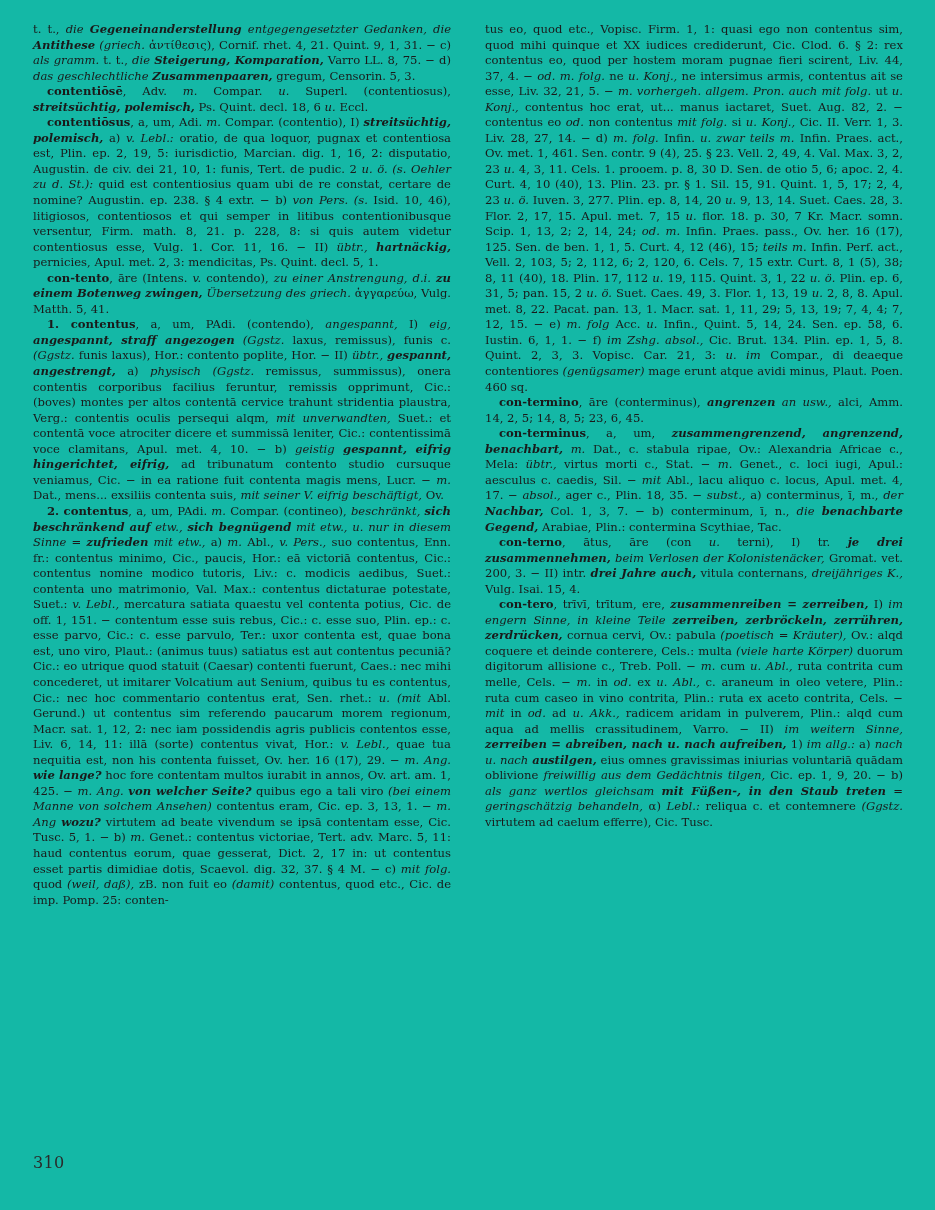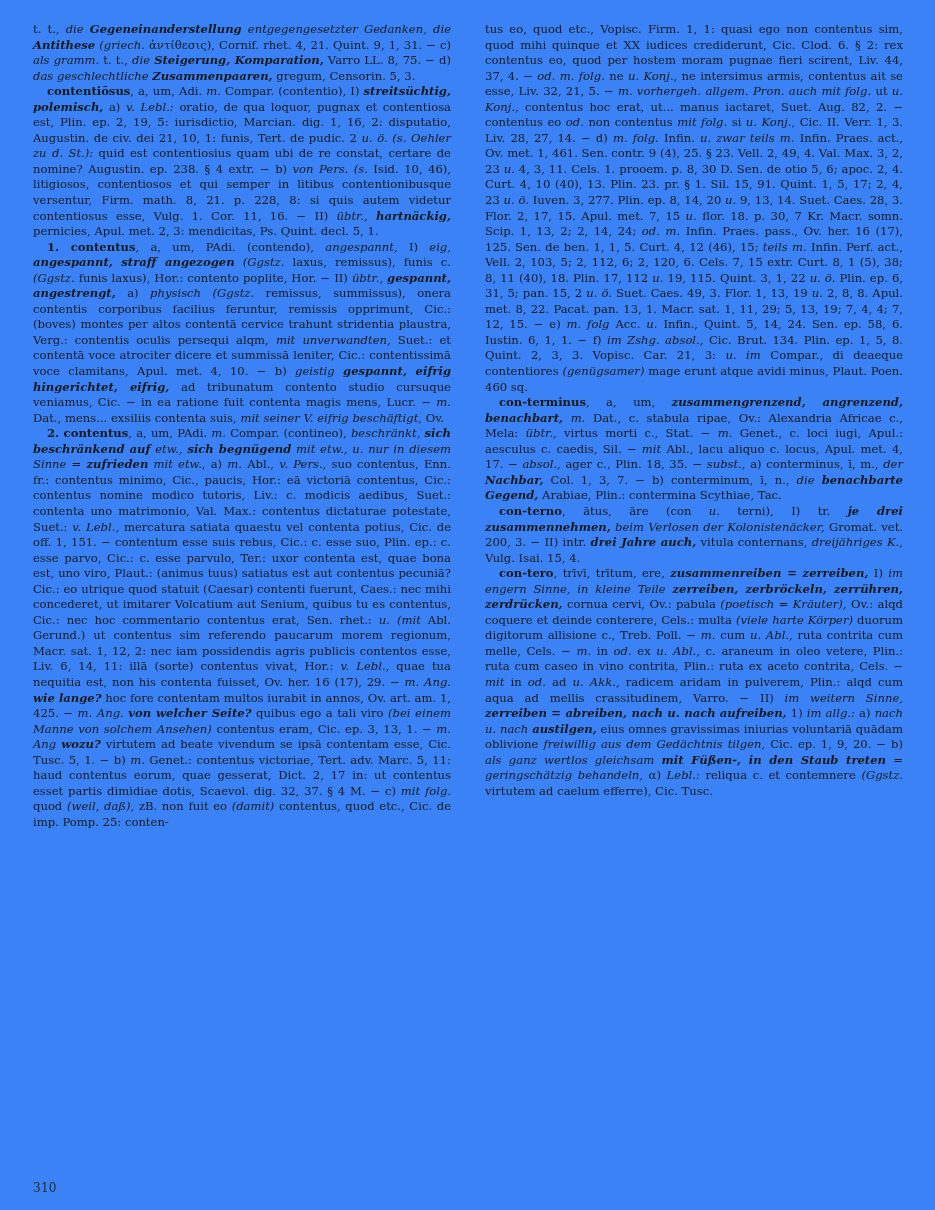--- a/index.html
+++ b/index.html
@@ -14,21 +14,21 @@
     overflow: hidden;
     font-family: "DejaVu Serif", "Liberation Serif", serif;
     color: #1a1a1a;
   }
   #page {
     position: relative;
     width: 935px;
     height: 1210px;
     box-sizing: border-box;
     padding: 22px 28px 0 33px;
-    background: #3b82f6;
+    background: #14b8a6;
   }
   #columns {
     display: flex;
     flex-direction: row;
     align-items: flex-start;
     gap: 34px;
     height: 1090px;
   }
   .column {
     width: 418px;
@@ -43,40 +43,43 @@
     margin: 0 0 0 0;
     text-indent: 14px;
     text-align: justify;
   }
   .entry.cont {
     text-indent: 0;
   }
   #folio {
     position: absolute;
     left: 33px;
-    bottom: 15px;
-    font-size: 12px;
+    bottom: 38px;
+    font-size: 16px;
     color: #2a2a2a;
     letter-spacing: 0.3px;
   }
 </style>
 </head>
 <body>
 
 <div id="page">
 
   <div id="columns">
     <div class="column" id="col-left">
         <p class="entry cont">t. t., <i>die</i> <b><i>Gegeneinanderstellung</i></b> <i>entgegengesetzter Gedanken,</i> <i>die</i> <b><i>Antithese</i></b> <i>(griech.</i> ἀντίθεσις), Cornif. rhet. 4, 21. Quint. 9, 1, 31. − c) <i>als gramm.</i> t. t., <i>die</i> <b><i>Steigerung, Komparation,</i></b> Varro LL. 8, 75. − d) <i>das geschlechtliche</i> <b><i>Zusammenpaaren,</i></b> gregum, Censorin. 5, 3.</p>
+        <p class="entry"><b>contentiōsē</b>, Adv. <i>m.</i> Compar. <i>u.</i> Superl. (contentiosus), <b><i>streitsüchtig, polemisch,</i></b> Ps. Quint. decl. 18, 6 <i>u.</i> Eccl.</p>
         <p class="entry"><b>contentiōsus</b>, a, um, Adi. <i>m.</i> Compar. (contentio), I) <b><i>streitsüchtig, polemisch,</i></b> a) <i>v. Lebl.:</i> oratio, de qua loquor, pugnax et contentiosa est, Plin. ep. 2, 19, 5: iurisdictio, Marcian. dig. 1, 16, 2: disputatio, Augustin. de civ. dei 21, 10, 1: funis, Tert. de pudic. 2 <i>u. ö. (s. Oehler zu d. St.):</i> quid est contentiosius quam ubi de re constat, certare de nomine? Augustin. ep. 238. § 4 extr. − b) <i>von Pers. (s.</i> Isid. 10, 46), litigiosos, contentiosos et qui semper in litibus contentionibusque versentur, Firm. math. 8, 21. p. 228, 8: si quis autem videtur contentiosus esse, Vulg. 1. Cor. 11, 16. − II) <i>übtr.,</i> <b><i>hartnäckig,</i></b> pernicies, Apul. met. 2, 3: mendicitas, Ps. Quint. decl. 5, 1.</p>
+        <p class="entry"><b>con-tento</b>, āre (Intens. <i>v.</i> contendo), <i>zu einer Anstrengung, d.i.</i> <b><i>zu einem Botenweg zwingen,</i></b> <i>Übersetzung des griech.</i> ἀγγαρεύω, Vulg. Matth. 5, 41.</p>
         <p class="entry"><b>1. contentus</b>, a, um, PAdi. (contendo), <i>angespannt,</i> I) <i>eig,</i> <b><i>angespannt, straff angezogen</i></b> <i>(Ggstz.</i> laxus, remissus), funis c. <i>(Ggstz.</i> funis laxus), Hor.: contento poplite, Hor. − II) <i>übtr.,</i> <b><i>gespannt, angestrengt,</i></b> a) <i>physisch (Ggstz.</i> remissus, summissus), onera contentis corporibus facilius feruntur, remissis opprimunt, Cic.: (boves) montes per altos contentā cervice trahunt stridentia plaustra, Verg.: contentis oculis persequi alqm, <i>mit unverwandten,</i> Suet.: et contentā voce atrociter dicere et summissā leniter, Cic.: contentissimā voce clamitans, Apul. met. 4, 10. − b) <i>geistig</i> <b><i>gespannt, eifrig hingerichtet, eifrig,</i></b> ad tribunatum contento studio cursuque veniamus, Cic. − in ea ratione fuit contenta magis mens, Lucr. − <i>m.</i> Dat., mens... exsiliis contenta suis, <i>mit seiner V. eifrig beschäftigt,</i> Ov.</p>
         <p class="entry"><b>2. contentus</b>, a, um, PAdi. <i>m.</i> Compar. (contineo), <i>beschränkt,</i> <b><i>sich beschränkend auf</i></b> <i>etw.,</i> <b><i>sich begnügend</i></b> <i>mit etw., u. nur in diesem Sinne =</i> <b><i>zufrieden</i></b> <i>mit etw.,</i> a) <i>m.</i> Abl., <i>v. Pers.,</i> suo contentus, Enn. fr.: contentus minimo, Cic., paucis, Hor.: eā victoriā contentus, Cic.: contentus nomine modico tutoris, Liv.: c. modicis aedibus, Suet.: contenta uno matrimonio, Val. Max.: contentus dictaturae potestate, Suet.: <i>v. Lebl.,</i> mercatura satiata quaestu vel contenta potius, Cic. de off. 1, 151. − contentum esse suis rebus, Cic.: c. esse suo, Plin. ep.: c. esse parvo, Cic.: c. esse parvulo, Ter.: uxor contenta est, quae bona est, uno viro, Plaut.: (animus tuus) satiatus est aut contentus pecuniā? Cic.: eo utrique quod statuit (Caesar) contenti fuerunt, Caes.: nec mihi concederet, ut imitarer Volcatium aut Senium, quibus tu es contentus, Cic.: nec hoc commentario contentus erat, Sen. rhet.: <i>u. (mit</i> Abl. Gerund.) ut contentus sim referendo paucarum morem regionum, Macr. sat. 1, 12, 2: nec iam possidendis agris publicis contentos esse, Liv. 6, 14, 11: illā (sorte) contentus vivat, Hor.: <i>v. Lebl.,</i> quae tua nequitia est, non his contenta fuisset, Ov. her. 16 (17), 29. − <i>m. Ang.</i> <b><i>wie lange?</i></b> hoc fore contentam multos iurabit in annos, Ov. art. am. 1, 425. − <i>m. Ang.</i> <b><i>von welcher Seite?</i></b> quibus ego a tali viro <i>(bei einem Manne von solchem Ansehen)</i> contentus eram, Cic. ep. 3, 13, 1. − <i>m. Ang</i> <b><i>wozu?</i></b> virtutem ad beate vivendum se ipsā contentam esse, Cic. Tusc. 5, 1. − b) <i>m.</i> Genet.: contentus victoriae, Tert. adv. Marc. 5, 11: haud contentus eorum, quae gesserat, Dict. 2, 17 in: ut contentus esset partis dimidiae dotis, Scaevol. dig. 32, 37. § 4 M. − c) <i>mit folg.</i> quod <i>(weil, daß),</i> zB. non fuit eo <i>(damit)</i> contentus, quod etc., Cic. de imp. Pomp. 25: conten-</p>
       </div>
     <div class="column" id="col-right">
         <p class="entry cont">tus eo, quod etc., Vopisc. Firm. 1, 1: quasi ego non contentus sim, quod mihi quinque et XX iudices crediderunt, Cic. Clod. 6. § 2: rex contentus eo, quod per hostem moram pugnae fieri scirent, Liv. 44, 37, 4. − <i>od. m. folg.</i> ne <i>u. Konj.,</i> ne intersimus armis, contentus ait se esse, Liv. 32, 21, 5. − <i>m. vorhergeh. allgem. Pron. auch mit folg.</i> ut <i>u. Konj.,</i> contentus hoc erat, ut... manus iactaret, Suet. Aug. 82, 2. − contentus eo <i>od.</i> non contentus <i>mit folg.</i> si <i>u. Konj.,</i> Cic. II. Verr. 1, 3. Liv. 28, 27, 14. − d) <i>m. folg.</i> Infin. <i>u. zwar teils m.</i> Infin. Praes. act., Ov. met. 1, 461. Sen. contr. 9 (4), 25. § 23. Vell. 2, 49, 4. Val. Max. 3, 2, 23 <i>u.</i> 4, 3, 11. Cels. 1. prooem. p. 8, 30 D. Sen. de otio 5, 6; apoc. 2, 4. Curt. 4, 10 (40), 13. Plin. 23. pr. § 1. Sil. 15, 91. Quint. 1, 5, 17; 2, 4, 23 <i>u. ö.</i> Iuven. 3, 277. Plin. ep. 8, 14, 20 <i>u.</i> 9, 13, 14. Suet. Caes. 28, 3. Flor. 2, 17, 15. Apul. met. 7, 15 <i>u.</i> flor. 18. p. 30, 7 Kr. Macr. somn. Scip. 1, 13, 2; 2, 14, 24; <i>od. m.</i> Infin. Praes. pass., Ov. her. 16 (17), 125. Sen. de ben. 1, 1, 5. Curt. 4, 12 (46), 15; <i>teils m.</i> Infin. Perf. act., Vell. 2, 103, 5; 2, 112, 6; 2, 120, 6. Cels. 7, 15 extr. Curt. 8, 1 (5), 38; 8, 11 (40), 18. Plin. 17, 112 <i>u.</i> 19, 115. Quint. 3, 1, 22 <i>u. ö.</i> Plin. ep. 6, 31, 5; pan. 15, 2 <i>u. ö.</i> Suet. Caes. 49, 3. Flor. 1, 13, 19 <i>u.</i> 2, 8, 8. Apul. met. 8, 22. Pacat. pan. 13, 1. Macr. sat. 1, 11, 29; 5, 13, 19; 7, 4, 4; 7, 12, 15. − e) <i>m. folg</i> Acc. <i>u.</i> Infin., Quint. 5, 14, 24. Sen. ep. 58, 6. Iustin. 6, 1, 1. − f) <i>im Zshg. absol.,</i> Cic. Brut. 134. Plin. ep. 1, 5, 8. Quint. 2, 3, 3. Vopisc. Car. 21, 3: <i>u. im</i> Compar., di deaeque contentiores <i>(genügsamer)</i> mage erunt atque avidi minus, Plaut. Poen. 460 sq.</p>
+        <p class="entry"><b>con-termino</b>, āre (conterminus), <b><i>angrenzen</i></b> <i>an usw.,</i> alci, Amm. 14, 2, 5; 14, 8, 5; 23, 6, 45.</p>
         <p class="entry"><b>con-terminus</b>, a, um, <b><i>zusammengrenzend, angrenzend, benachbart,</i></b> <i>m.</i> Dat., c. stabula ripae, Ov.: Alexandria Africae c., Mela: <i>übtr.,</i> virtus morti c., Stat. − <i>m.</i> Genet., c. loci iugi, Apul.: aesculus c. caedis, Sil. − <i>mit</i> Abl., lacu aliquo c. locus, Apul. met. 4, 17. − <i>absol.,</i> ager c., Plin. 18, 35. − <i>subst.,</i> a) conterminus, ī, m., <i>der</i> <b><i>Nachbar,</i></b> Col. 1, 3, 7. − b) conterminum, ī, n., <i>die</i> <b><i>benachbarte Gegend,</i></b> Arabiae, Plin.: contermina Scythiae, Tac.</p>
         <p class="entry"><b>con-terno</b>, ātus, āre (con <i>u.</i> terni), I) tr. <b><i>je drei zusammennehmen,</i></b> <i>beim Verlosen der Kolonistenäcker,</i> Gromat. vet. 200, 3. − II) intr. <b><i>drei Jahre auch,</i></b> vitula conternans, <i>dreijähriges K.,</i> Vulg. Isai. 15, 4.</p>
         <p class="entry"><b>con-tero</b>, trīvī, trītum, ere, <b><i>zusammenreiben = zerreiben,</i></b> I) <i>im engern Sinne, in kleine Teile</i> <b><i>zerreiben, zerbröckeln, zerrühren, zerdrücken,</i></b> cornua cervi, Ov.: pabula <i>(poetisch = Kräuter),</i> Ov.: alqd coquere et deinde conterere, Cels.: multa <i>(viele harte Körper)</i> duorum digitorum allisione c., Treb. Poll. − <i>m.</i> cum <i>u. Abl.,</i> ruta contrita cum melle, Cels. − <i>m.</i> in <i>od.</i> ex <i>u. Abl.,</i> c. araneum in oleo vetere, Plin.: ruta cum caseo in vino contrita, Plin.: ruta ex aceto contrita, Cels. − <i>mit</i> in <i>od.</i> ad <i>u. Akk.,</i> radicem aridam in pulverem, Plin.: alqd cum aqua ad mellis crassitudinem, Varro. − II) <i>im weitern Sinne,</i> <b><i>zerreiben = abreiben, nach u. nach</i></b> <b><i>aufreiben,</i></b> 1) <i>im allg.:</i> a) <i>nach u. nach</i> <b><i>austilgen,</i></b> eius omnes gravissimas iniurias voluntariā quādam oblivione <i>freiwillig aus dem Gedächtnis tilgen,</i> Cic. ep. 1, 9, 20. − b) <i>als ganz wertlos gleichsam</i> <b><i>mit Füßen-, in den Staub treten</i></b> <i>= geringschätzig behandeln,</i> α) <i>Lebl.:</i> reliqua c. et contemnere <i>(Ggstz.</i> virtutem ad caelum efferre), Cic. Tusc.</p>
       </div>
   </div>
 
   <div id="folio">310</div>
 
 </div>
 

